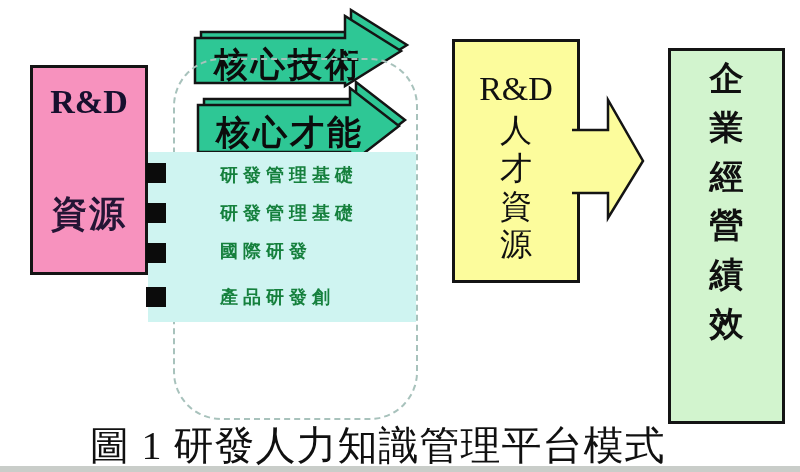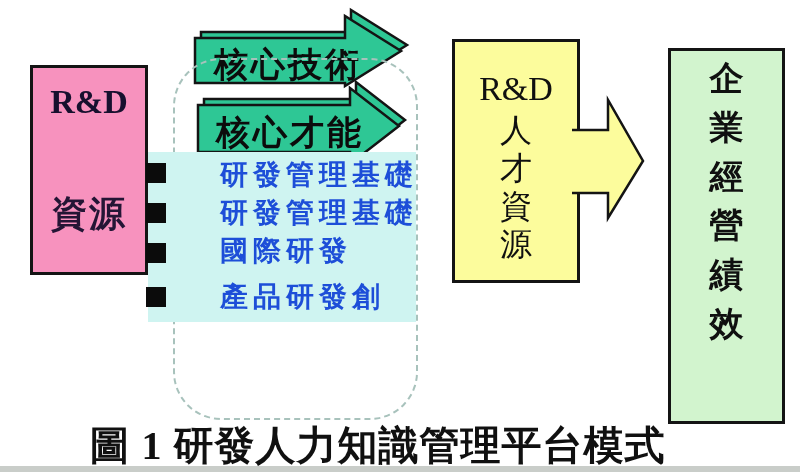--- a/index.html
+++ b/index.html
@@ -11,22 +11,22 @@
   .dashed-frame{
     position:absolute;left:173px;top:58px;width:245px;height:362px;
     border:2px dashed #a8c2bc;border-radius:48px;z-index:4;box-sizing:border-box;
   }
   
   .cyan-panel{
     position:absolute;left:148px;top:152px;width:268px;height:170px;
     background:#cff4f1;z-index:5;
   }
   .k-item{
-    position:absolute;left:220px;z-index:6;color:#1d4ed8;font-weight:700;
-    font-size:28px;line-height:28px;letter-spacing:5px;white-space:nowrap;
+    position:absolute;left:220px;z-index:6;color:#15803d;font-weight:700;
+    font-size:18px;line-height:28px;letter-spacing:5px;white-space:nowrap;
   }
   .k1{top:161px}.k2{top:199px}.k3{top:237px}.k4{top:283px}
   .bullet{
     position:absolute;left:146px;width:20px;height:20px;background:#0b0b0b;z-index:7;
   }
   .b1{top:163px}.b2{top:203px}.b3{top:243px}.b4{top:287px}
   
   .pink-box{
     position:absolute;left:30px;top:65px;width:118px;height:210px;
     background:#f792be;border:3px solid #141414;z-index:6;box-sizing:border-box;
@@ -64,21 +64,21 @@
   
   .perf-box{
     position:absolute;left:668px;top:48px;width:117px;height:376px;
     background:#d2f4ce;border:3px solid #141414;z-index:6;box-sizing:border-box;
     text-align:center;padding-top:3px;color:#101010;
   }
   .perf-box .vchar{display:block;font-size:34px;line-height:49px;font-weight:600;}
   
   .caption{
     position:absolute;left:55px;top:418px;width:645px;z-index:1;
-    text-align:center;font-size:40px;font-weight:700;letter-spacing:1px;color:#101010;
+    text-align:center;font-size:40px;font-weight:400;letter-spacing:1px;color:#101010;
     white-space:nowrap;
   }
   .bottom-strip{
     position:absolute;left:0;top:466px;width:800px;height:6px;background:#c9cdc9;z-index:8;
   }
 </style>
 </head>
 <body>
 
 <div class="stage">

